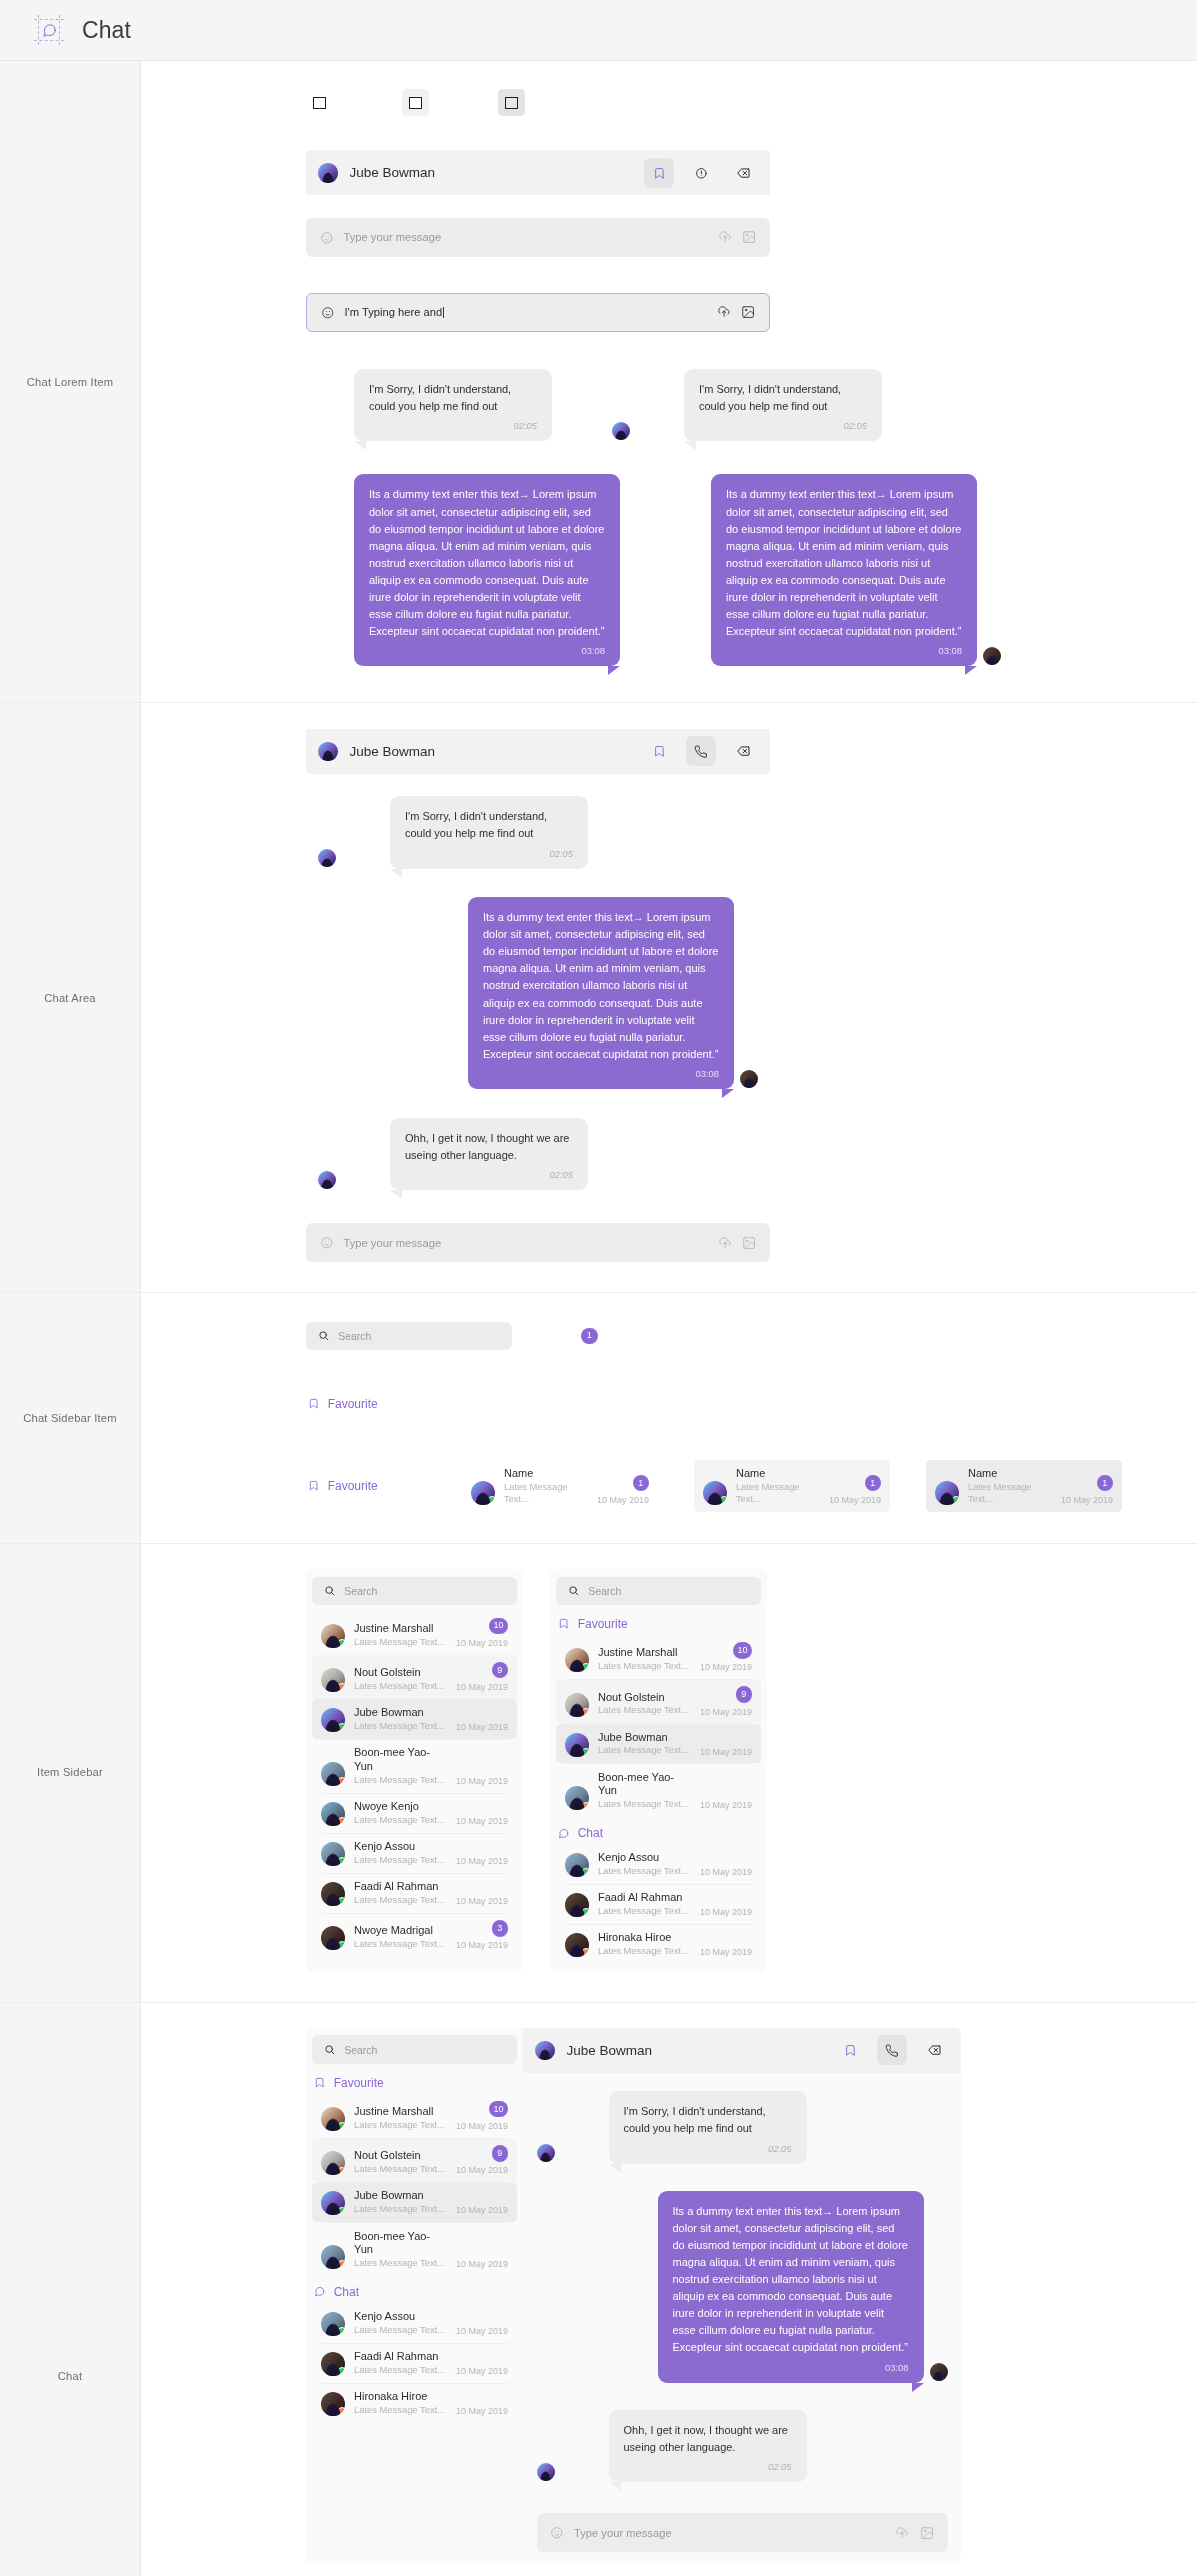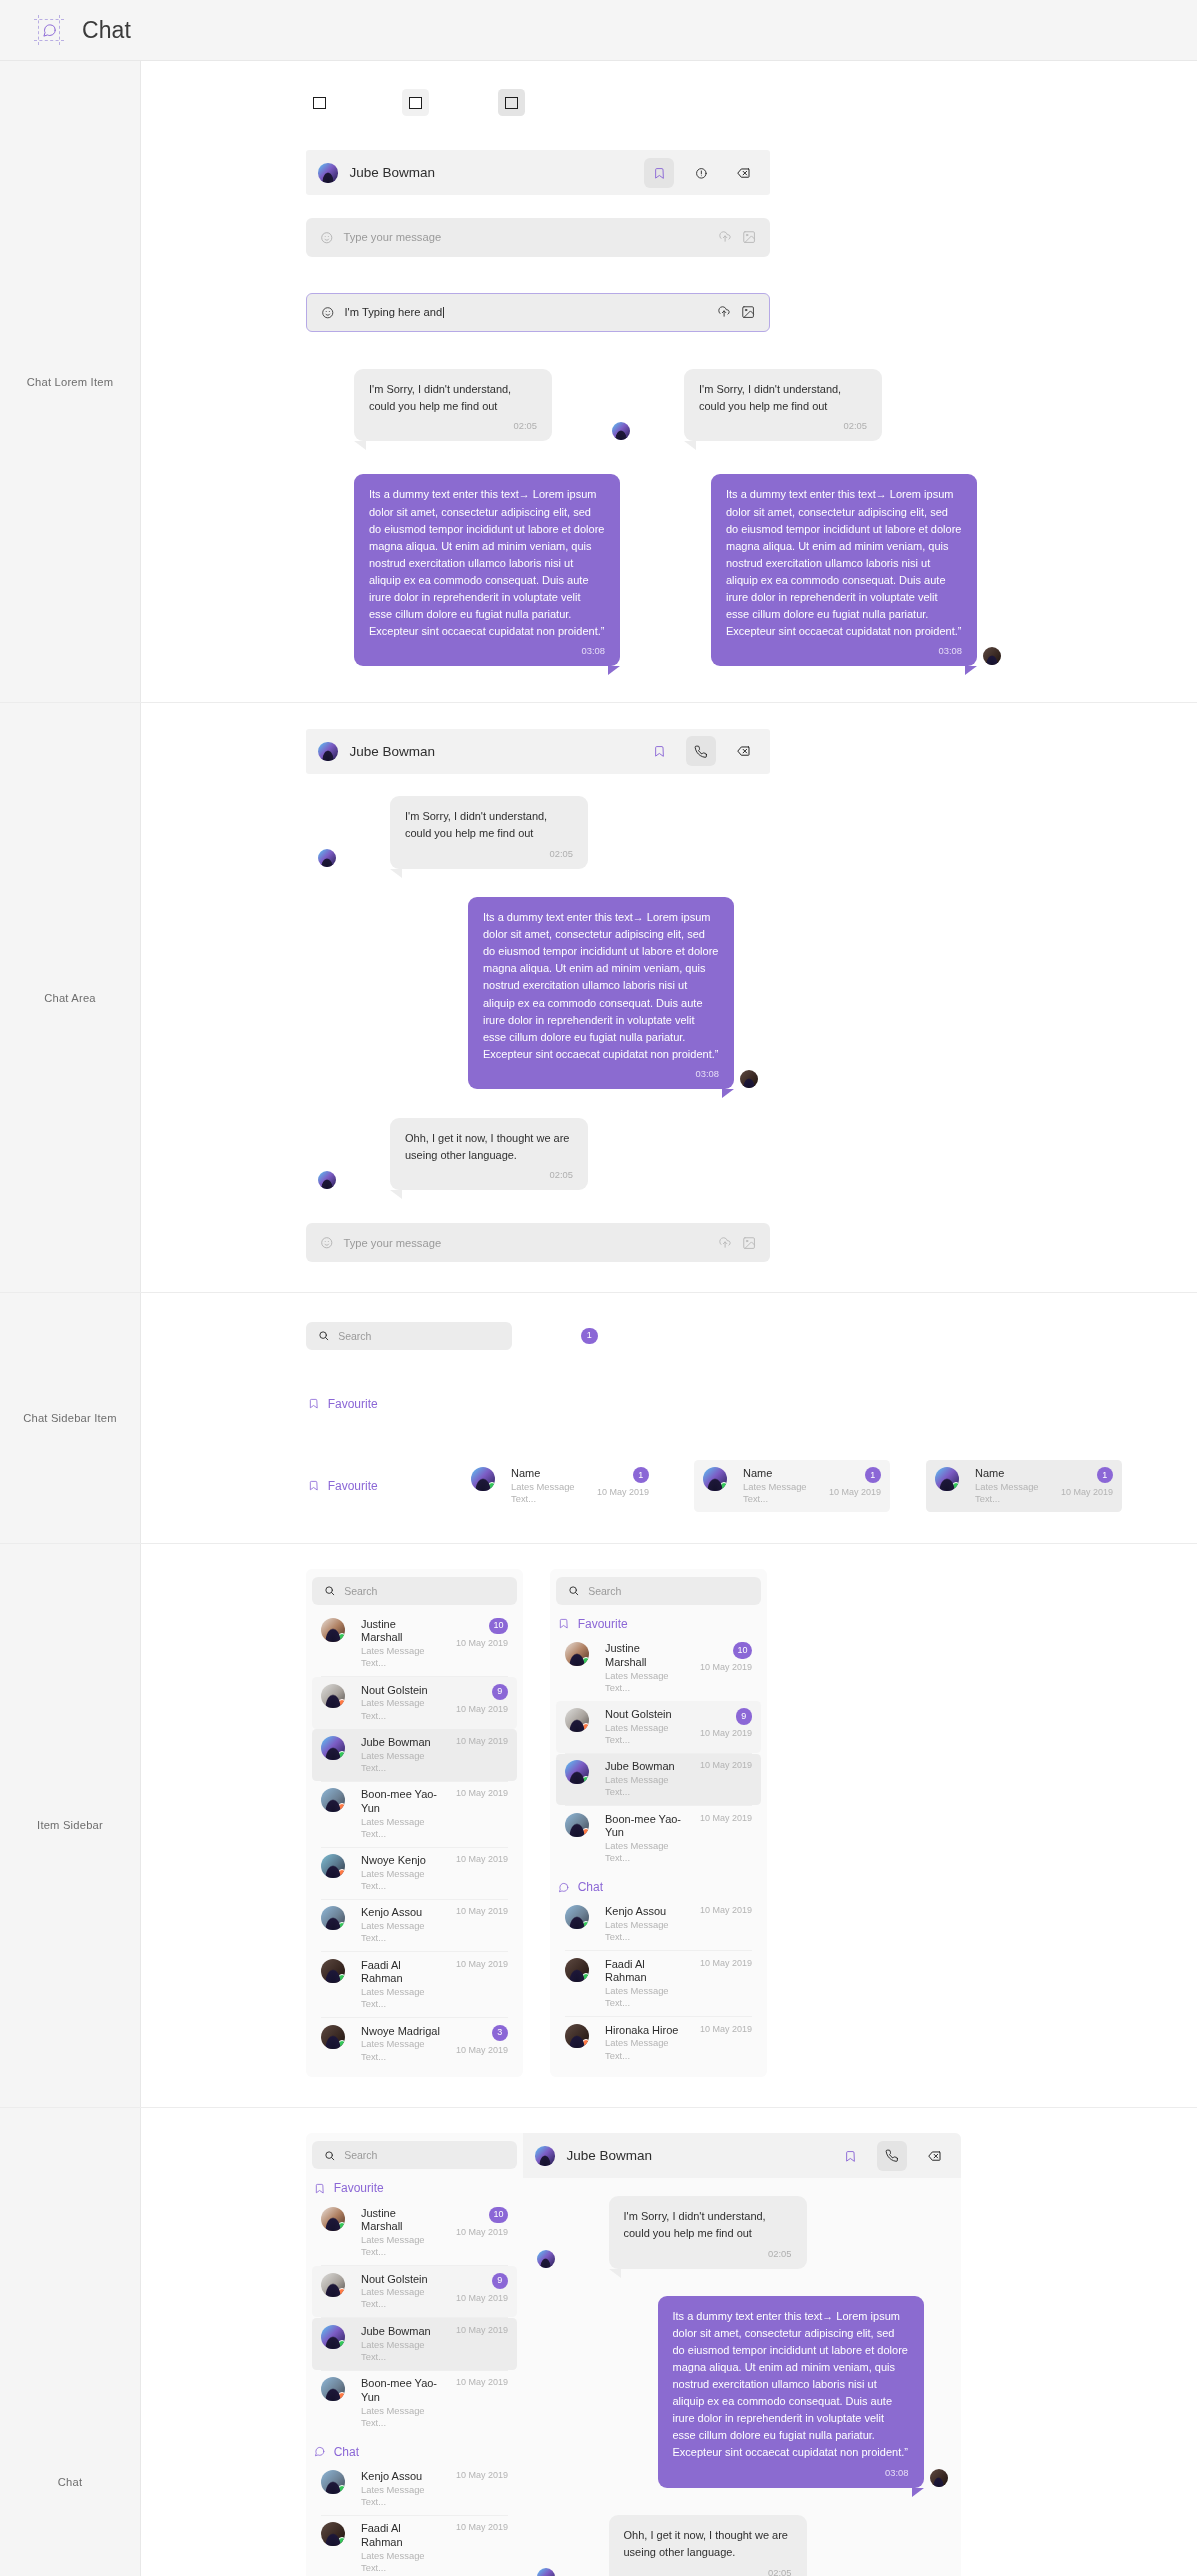--- a/index.html
+++ b/index.html
@@ -169,21 +169,21 @@
     margin-left: 48px;
   }
   .bubble.grey { background: #ededed; color: #2f2f2f; }
   .bubble.purple { background: #8b6bd0; color: #ffffff; }
   .bubble .time {
     display: block;
     text-align: right;
     font-size: 9.4px;
     margin-top: 4.5px;
   }
-  .bubble.grey .time { color: #b0b0b0; }
+  .bubble.grey .time { color: #b0b0b0; font-style: italic; }
   .bubble.purple .time { color: #e6ddf7; }
   .bubble.grey::after {
     content: "";
     position: absolute;
     left: 0; bottom: -9px;
     width: 0; height: 0;
     border-style: solid;
     border-width: 9px 0 0 12px;
     border-color: #ededed transparent transparent transparent;
   }
@@ -214,22 +214,22 @@
   
   .grp {
     display: flex; align-items: center; gap: 9px;
     color: #8b67d6;
     font-size: 12px;
     padding: 4.5px 1.5px;
   }
 
   
   .lrow {
-    display: flex; align-items: flex-start;
-    gap: 16px;
+    display: flex; align-items: flex-end;
+    gap: 9px;
     padding: 6.7px 9px;
     border-radius: 4.5px;
     position: relative;
   }
   .lrow.sel { background: #ececec; }
   .lrow.hov { background: #f4f4f4; }
   .lrow .meta { flex: 1; min-width: 0; }
   .lrow .nm { font-size: 11px; color: #2c2c2c; line-height: 1.25; }
   .lrow .last { font-size: 9.4px; color: #b4b4b4; line-height: 1.3; }
   .lrow .right-col {

